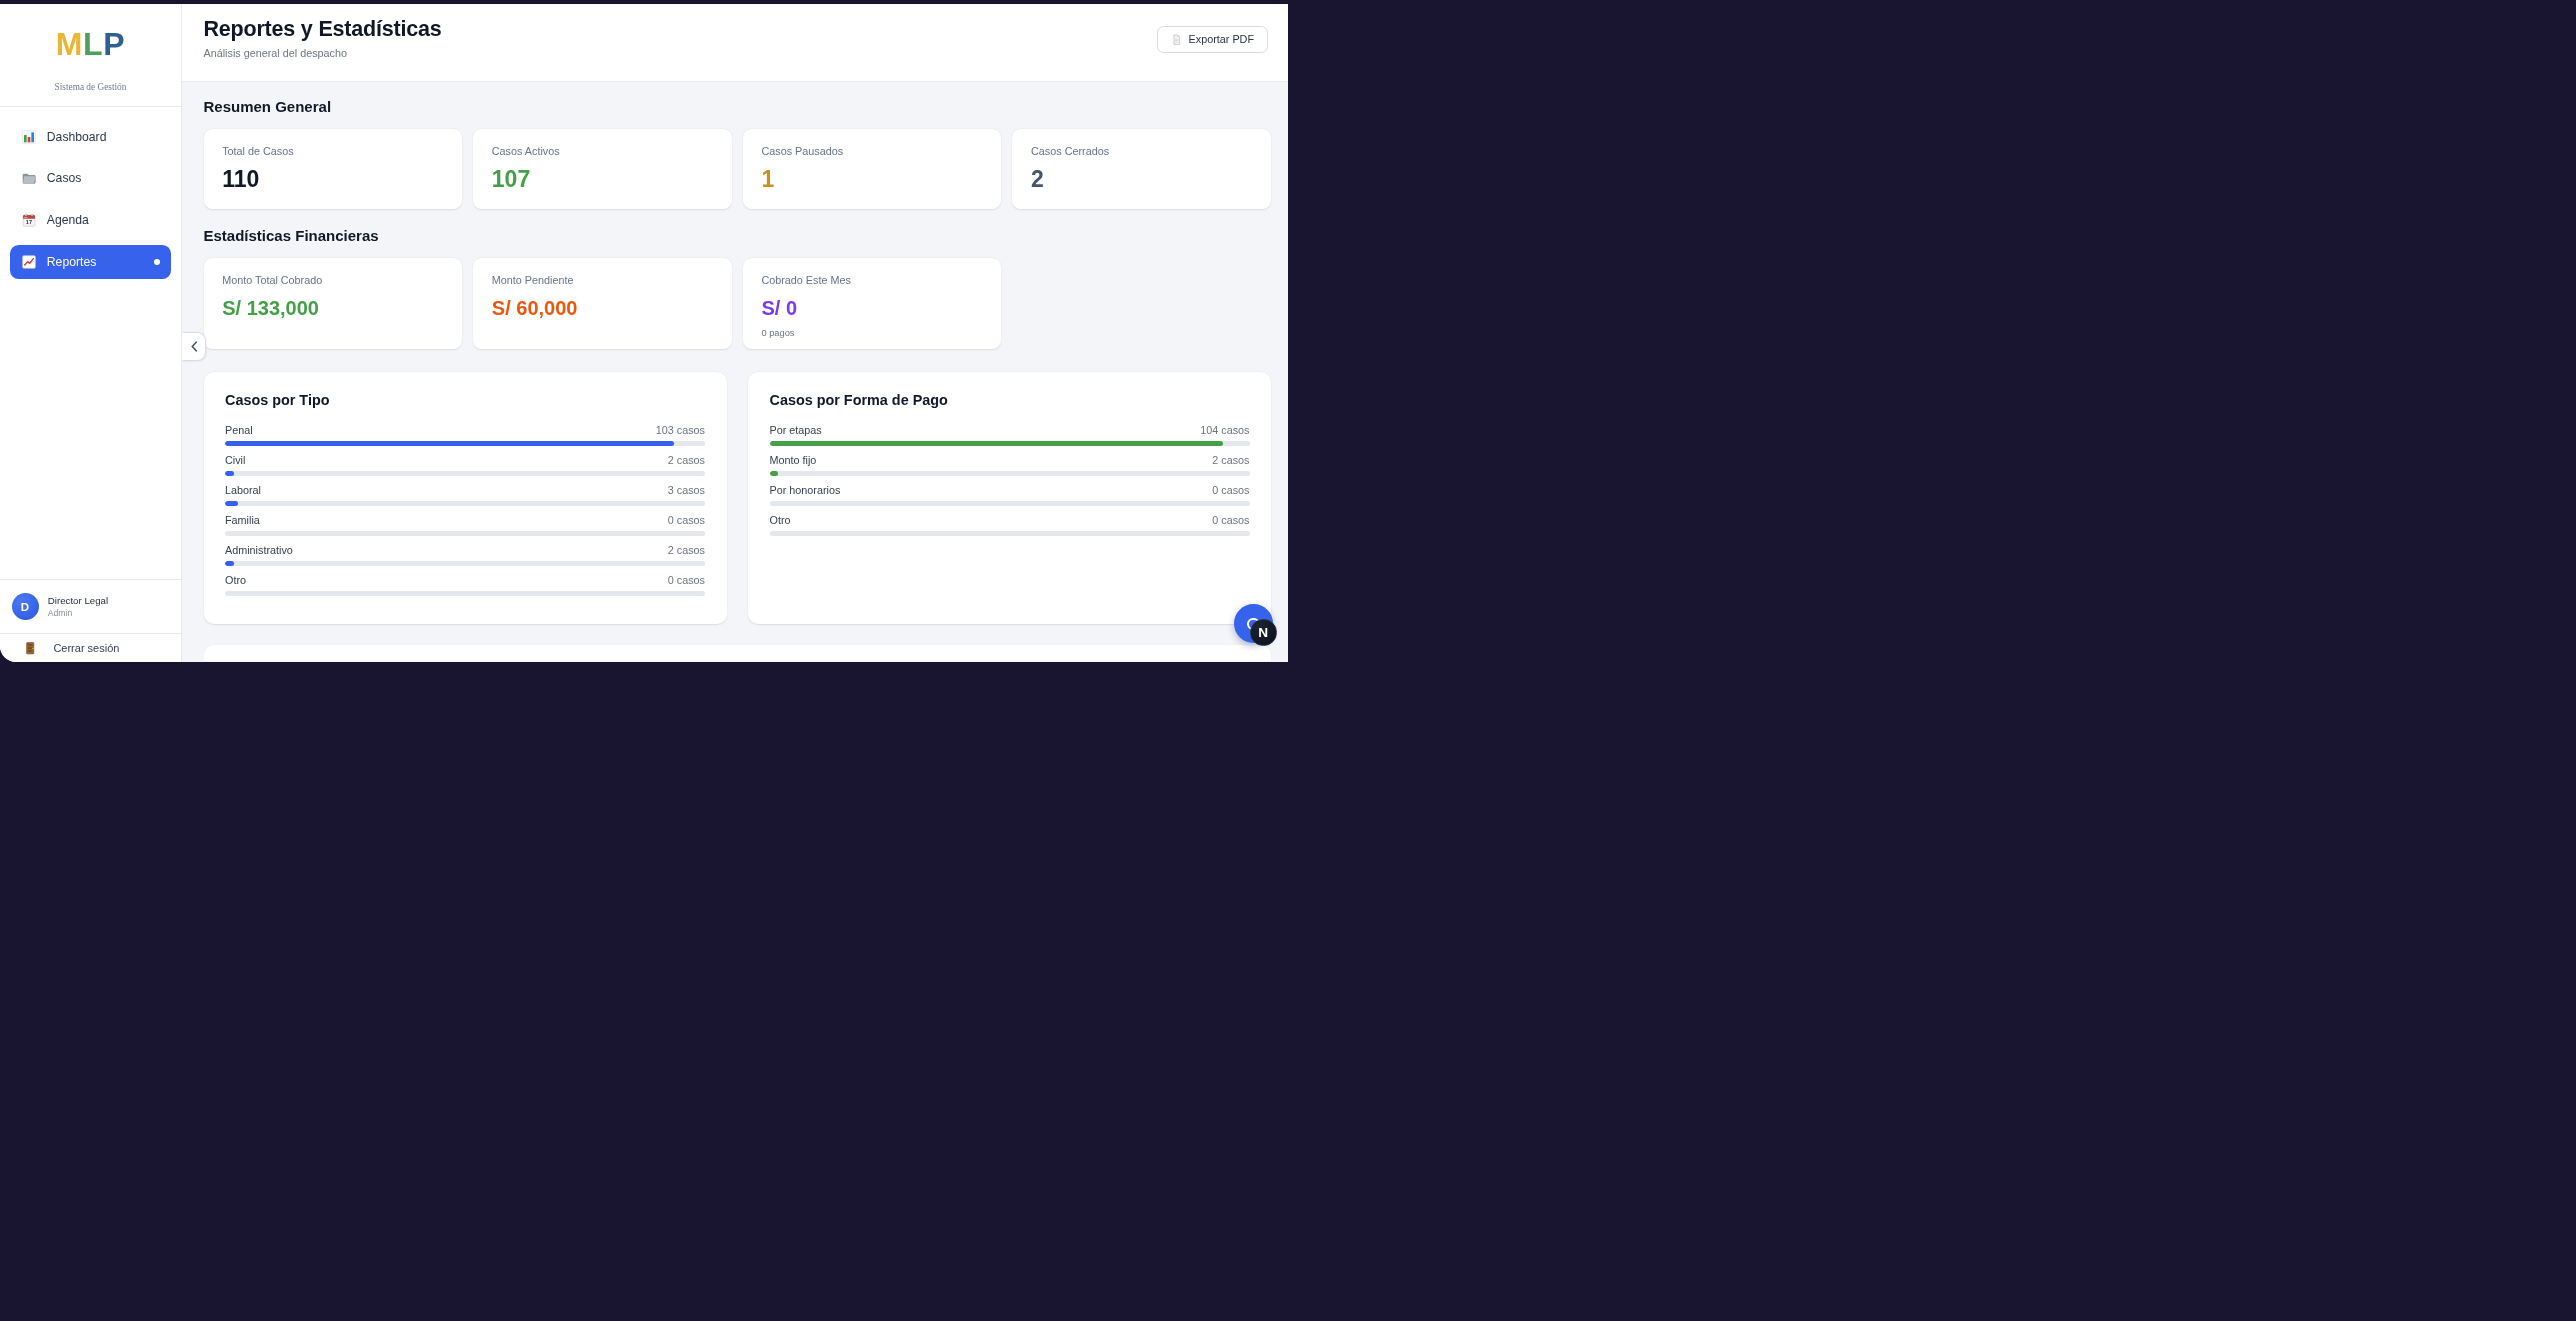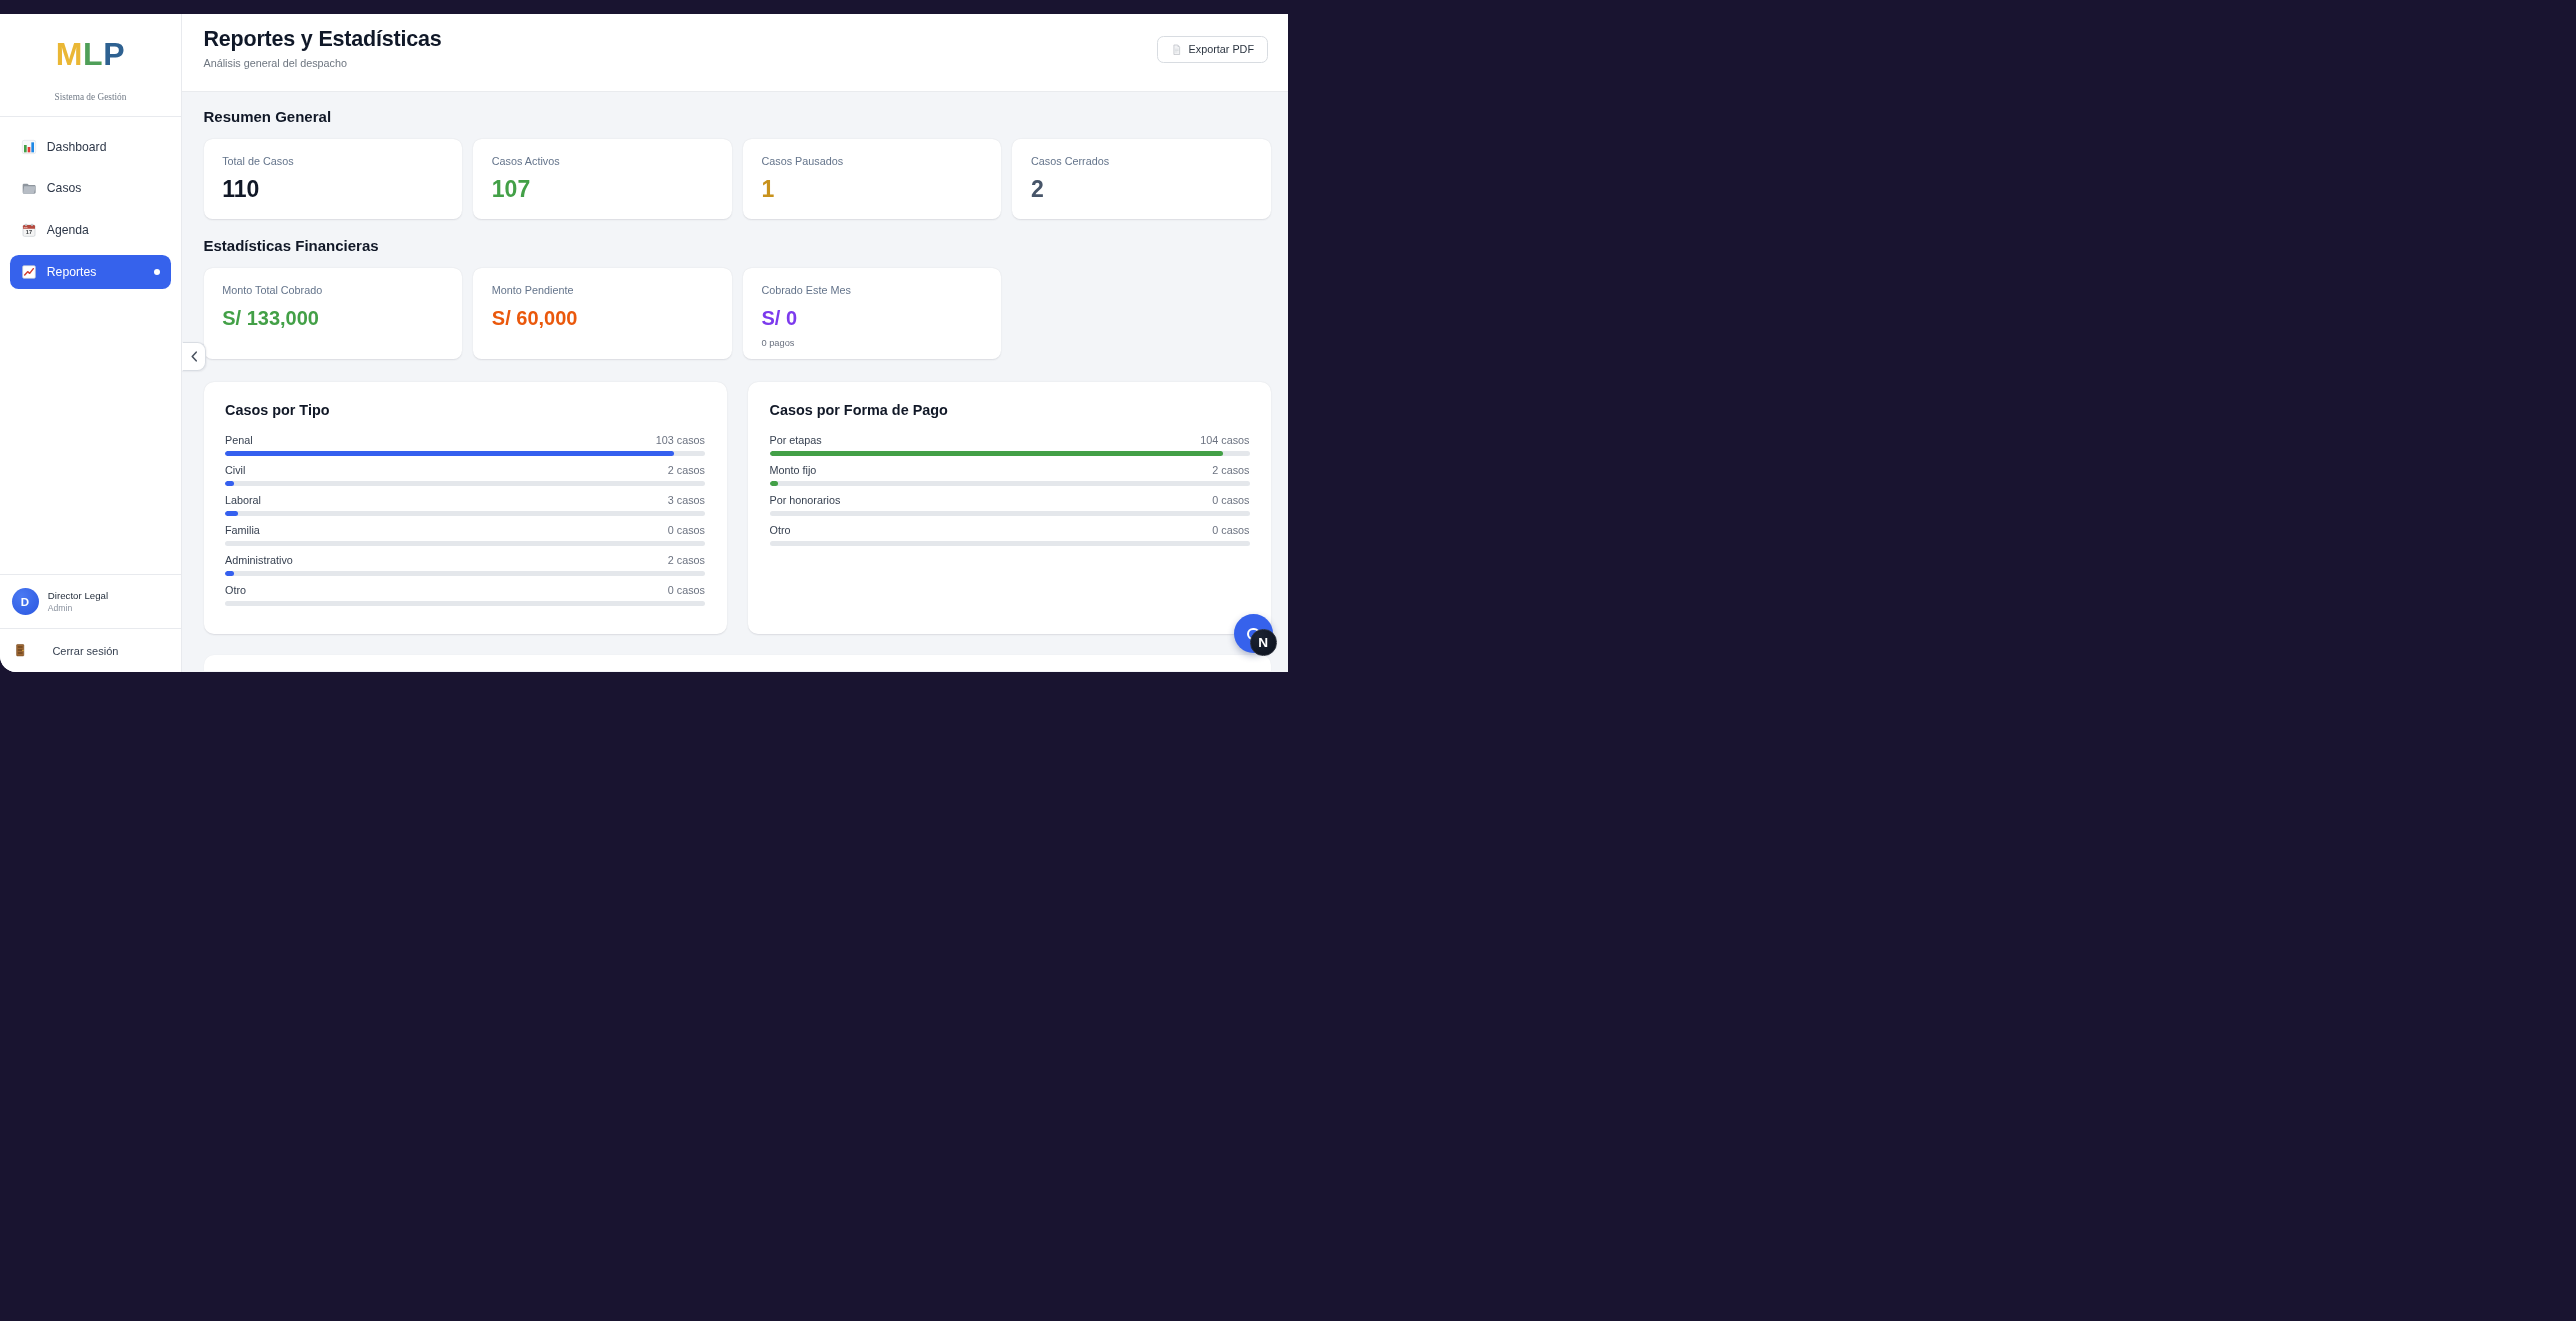--- a/index.html
+++ b/index.html
@@ -3,21 +3,21 @@
 <meta charset="utf-8">
 <style>
   * { margin:0; padding:0; box-sizing:border-box; }
   html,body { width:1288px; height:661px; overflow:hidden; }
   body {
     font-family:"Liberation Sans","DejaVu Sans",sans-serif;
     background:#191430;
     color:#111827;
   }
   .app {
-    position:absolute; left:0; top:14px; width:1288px; height:658px;
+    position:absolute; left:0; top:4px; width:1288px; height:658px;
     background:#f3f5f8; overflow:hidden;
     border-bottom-left-radius:16px;
   }
   
   .sidebar {
     position:absolute; left:0; top:0; width:182px; height:100%;
     background:#ffffff; border-right:0.7px solid #e8eaee;
     display:flex; flex-direction:column;
   }
   .logo-wrap { padding-top:24.4px; text-align:center; }
@@ -40,22 +40,22 @@
   }
   .avatar {
     width:27px; height:27px; border-radius:50%; flex:0 0 27px;
     background:radial-gradient(circle at 35% 30%, #4a79f2, #2b57e0);
     color:#fff; font-size:11.5px; font-weight:700;
     display:flex; align-items:center; justify-content:center;
   }
   .user-name { font-size:9.7px; color:#1f2937; }
   .user-role { font-size:8.6px; color:#8a929e; margin-top:2.2px; }
   .logout-row {
-    border-top:0.7px solid #e8eaee; height:44px;
-    display:flex; align-items:center; gap:25px; padding:0 13px;
+    border-top:0.7px solid #e8eaee; height:29px;
+    display:flex; align-items:center; gap:16px; padding:0 23px;
     font-size:11px; color:#374151; cursor:pointer;
   }
   .logout-icon { width:14.4px; height:14.4px; }
   
   .collapse-btn {
     position:absolute; left:182px; top:328px; width:24px; height:29px;
     background:#ffffff; border:0.7px solid #d9dde3; border-left-color:#ffffff;
     border-radius:0 8.6px 8.6px 0;
     display:flex; align-items:center; justify-content:center; cursor:pointer;
     box-shadow:0.7px 0.7px 1.4px rgba(16,24,40,.05); z-index:5;

